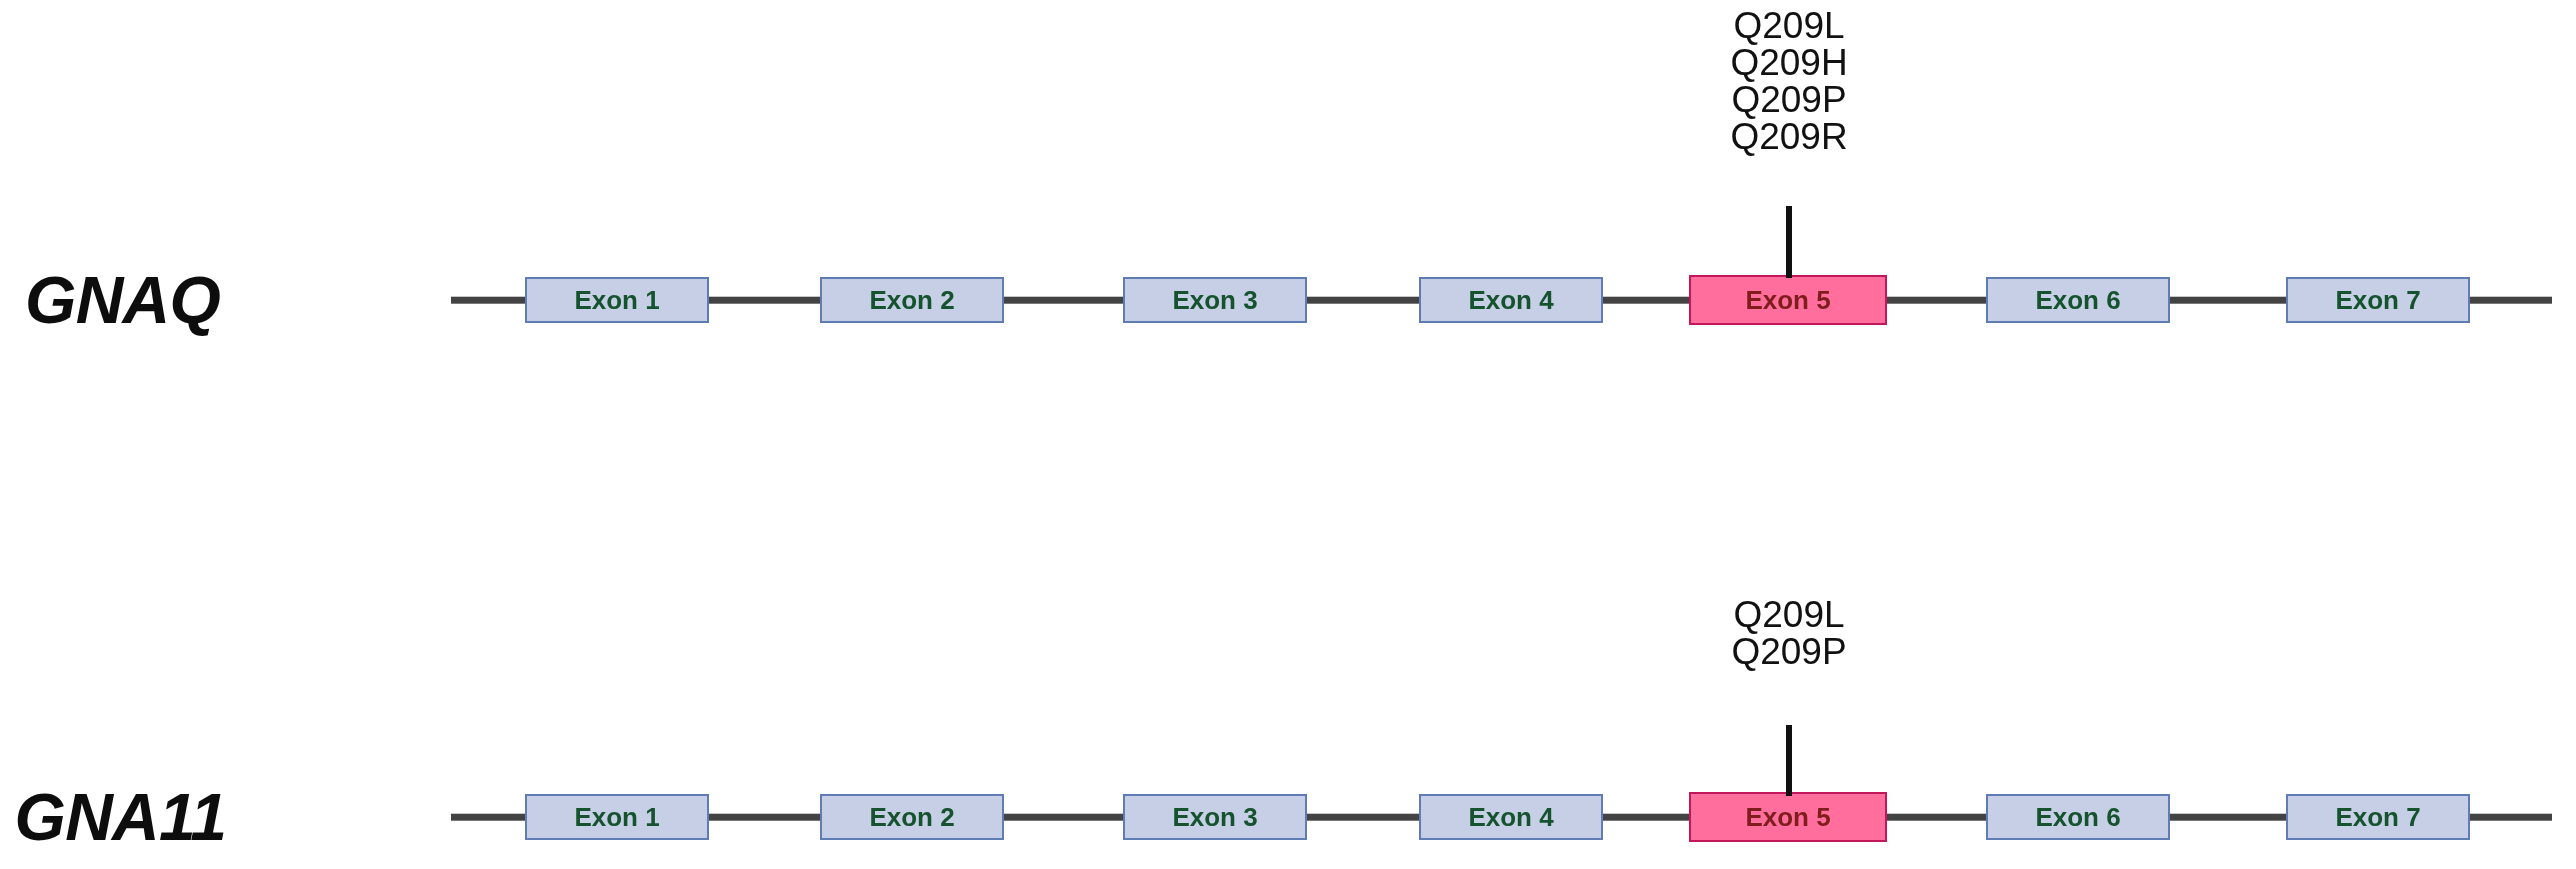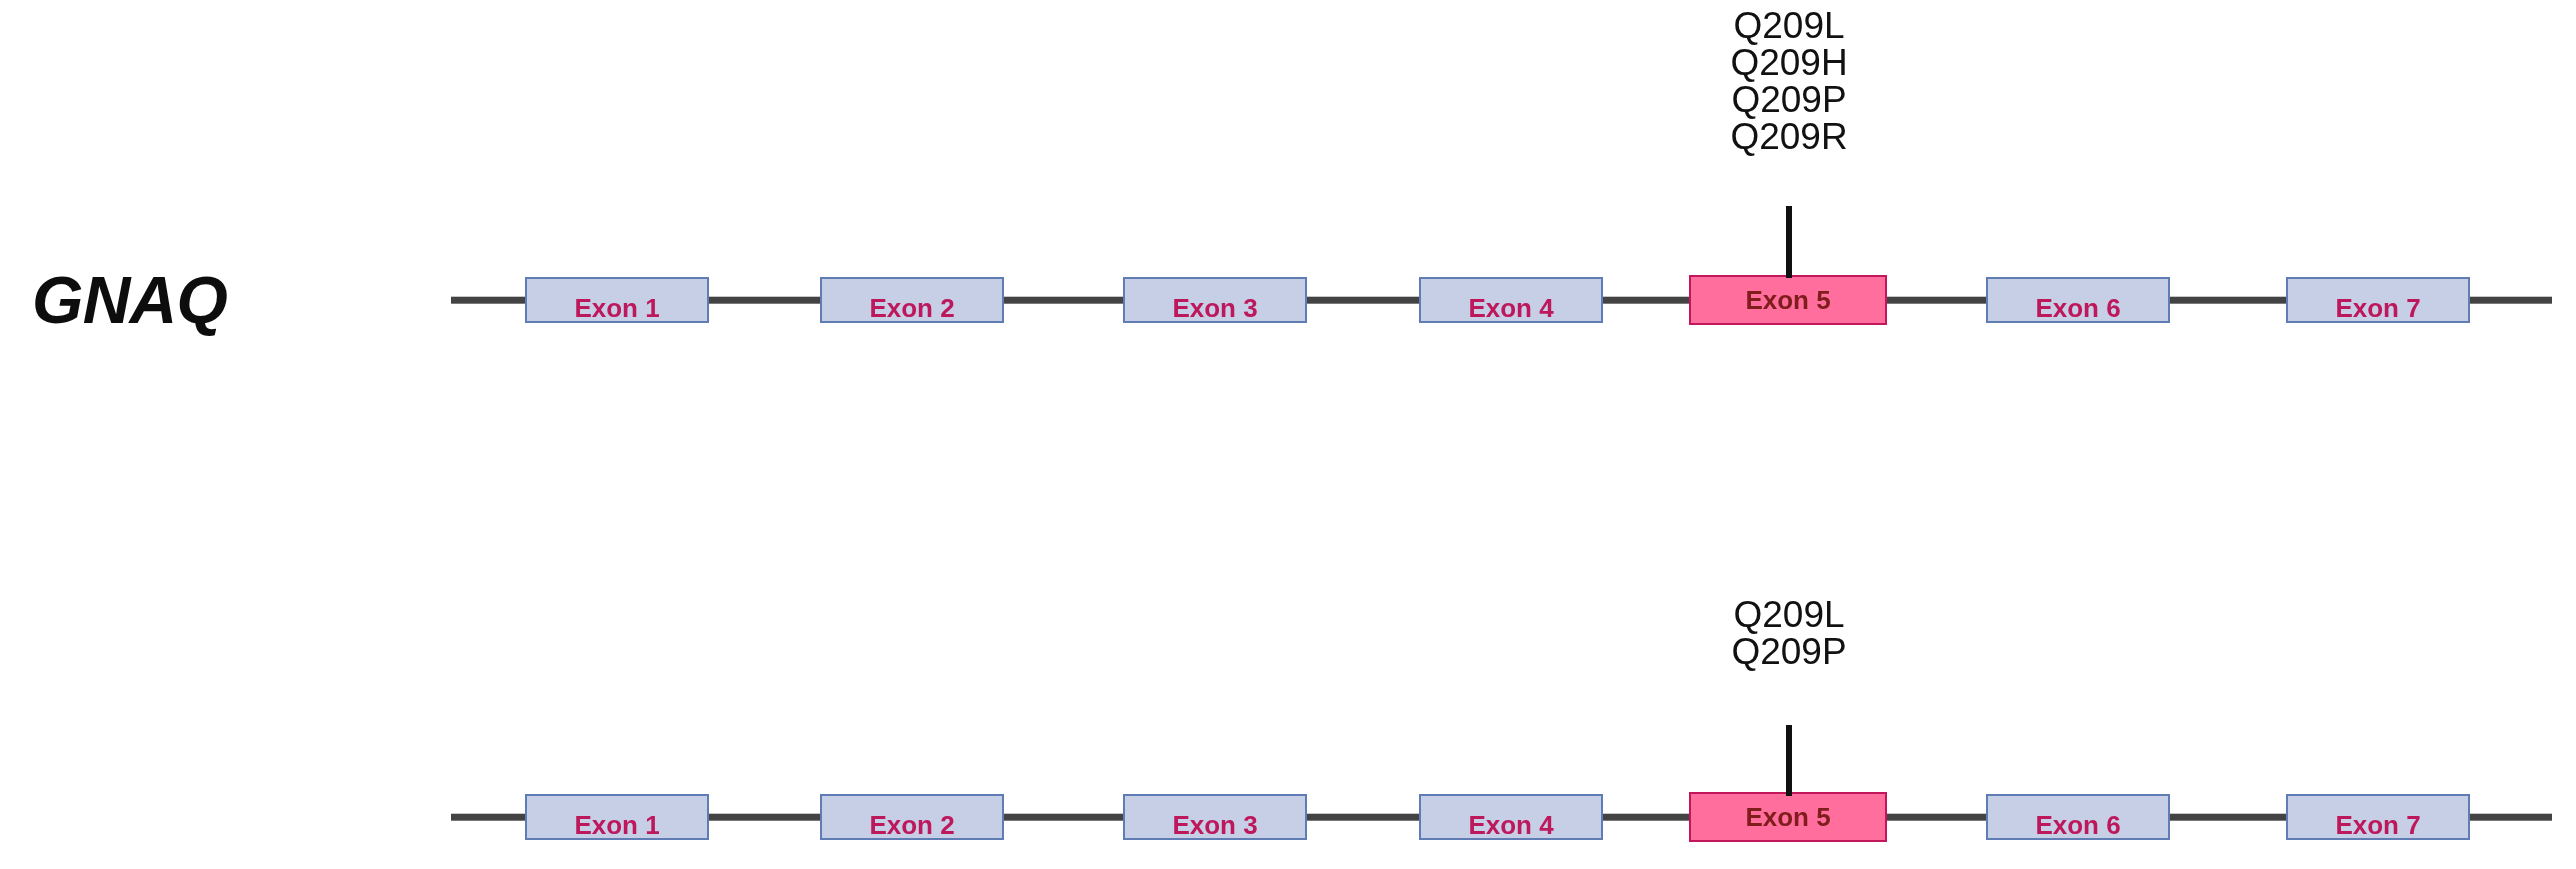--- a/index.html
+++ b/index.html
@@ -50,22 +50,21 @@
     transform: translateY(-50%);
     font-family: "Liberation Sans", sans-serif;
     font-weight: bold;
     font-size: 26px;
     line-height: 1;
     white-space: nowrap;
   }
   .exon.normal {
     background: #c7cfe6;
     border: 2px solid #5f7cb4;
-    color: #be185d;
-    align-items: flex-end;
+    color: #14532d;
   }
   .exon.mutated {
     background: #ff6e9c;
     border: 2.6px solid #c2185b;
     color: #7f1d1d;
   }
 
   
   .lolli-stem {
     position: absolute;
@@ -85,21 +84,21 @@
   }
   .lolli-labels > div {
     display: block;
   }
 </style>
 </head>
 <body>
 
 <div id="canvas">
 
-  <div class="gene-label" style="left:32px; top:300px;font-style:italic;">GNAQ</div>
+  <div class="gene-label" style="left:25px; top:300px;font-style:italic;">GNAQ</div>
 
   <div class="backbone" style="left:451px; top:300px; width:2101px;"></div>
 
   <div class="exon normal" style="left:525px; top:300px; width:184px; height:46px;">
     <span>Exon 1</span>
   </div>
 
   <div class="exon normal" style="left:820px; top:300px; width:184px; height:46px;">
     <span>Exon 2</span>
   </div>
@@ -126,20 +125,21 @@
 
   <div class="lolli-stem" style="left:1786px; top:206px; height:72px;"></div>
 
   <div class="lolli-labels" style="left:1789px; top:6.6px;">
     <div>Q209L</div>
     <div>Q209H</div>
     <div>Q209P</div>
     <div>Q209R</div>
   </div>
 
+  <div class="gene-label" style="left:14.5px; top:817px;">GNA11</div>
 
   <div class="backbone" style="left:451px; top:817px; width:2101px;"></div>
 
   <div class="exon normal" style="left:525px; top:817px; width:184px; height:46px;">
     <span>Exon 1</span>
   </div>
 
   <div class="exon normal" style="left:820px; top:817px; width:184px; height:46px;">
     <span>Exon 2</span>
   </div>

